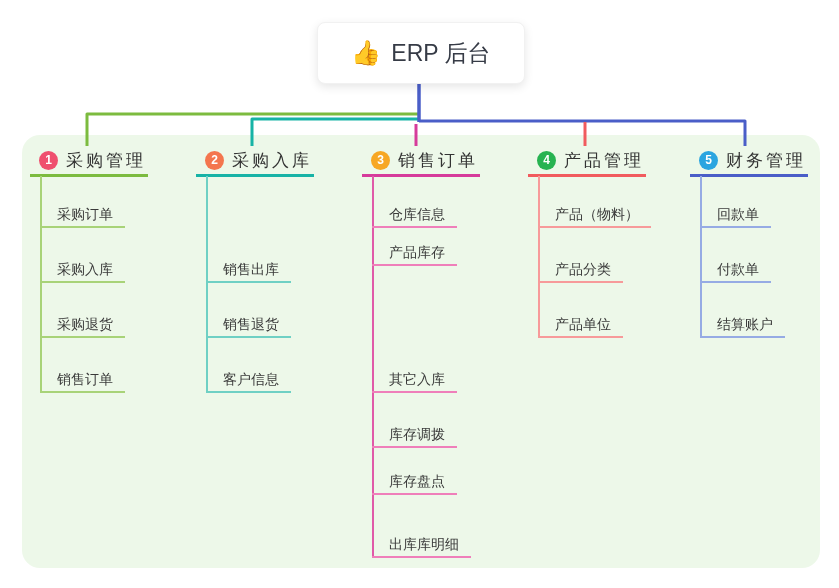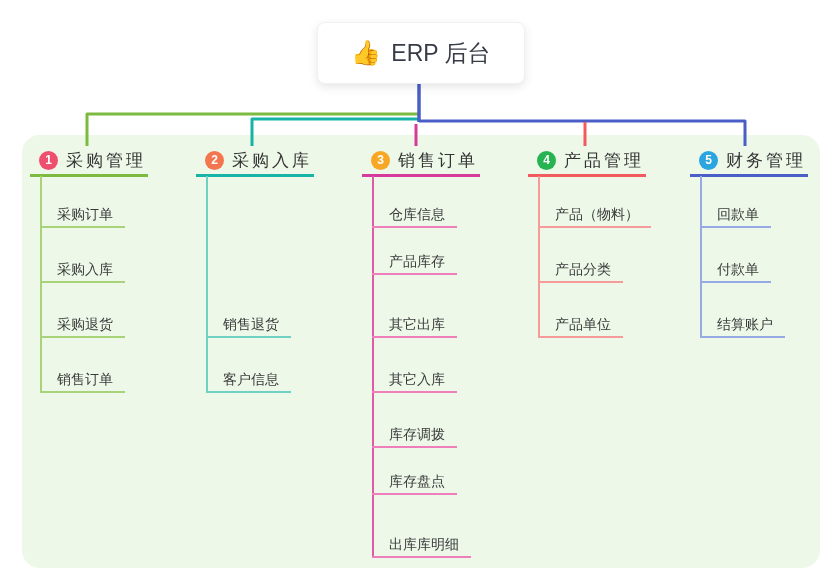--- a/index.html
+++ b/index.html
@@ -81,33 +81,33 @@
   <span class="child" style="top:111px">采购入库</span>
   <span class="child" style="top:221px">销售订单</span>
 </div>
 
 <div class="col b2" style="left:196px">
   <div class="hdr">
     <span class="badge">2</span>
     <span class="hdr-label">采购入库</span>
   </div>
   <div class="spine" style="height:217px"></div>
+  <span class="child" style="top:111px">销售出库</span>
   <span class="child" style="top:166px">销售退货</span>
   <span class="child" style="top:221px">客户信息</span>
 </div>
 
 <div class="col b3" style="left:362px">
   <div class="hdr">
     <span class="badge">3</span>
     <span class="hdr-label">销售订单</span>
   </div>
   <div class="spine" style="height:382px"></div>
   <span class="child" style="top:56px">仓库信息</span>
-  <span class="child" style="top:103px">产品库存</span>
-  <span class="child" style="top:166px">其它出库</span>
+  <span class="child" style="top:94px">产品库存</span>
   <span class="child" style="top:276px">库存调拨</span>
   <span class="child" style="top:221px">其它入库</span>
   <span class="child" style="top:323px">库存盘点</span>
   <span class="child" style="top:386px">出库库明细</span>
 </div>
 
 <div class="col b4" style="left:528px">
   <div class="hdr">
     <span class="badge">4</span>
     <span class="hdr-label">产品管理</span>

